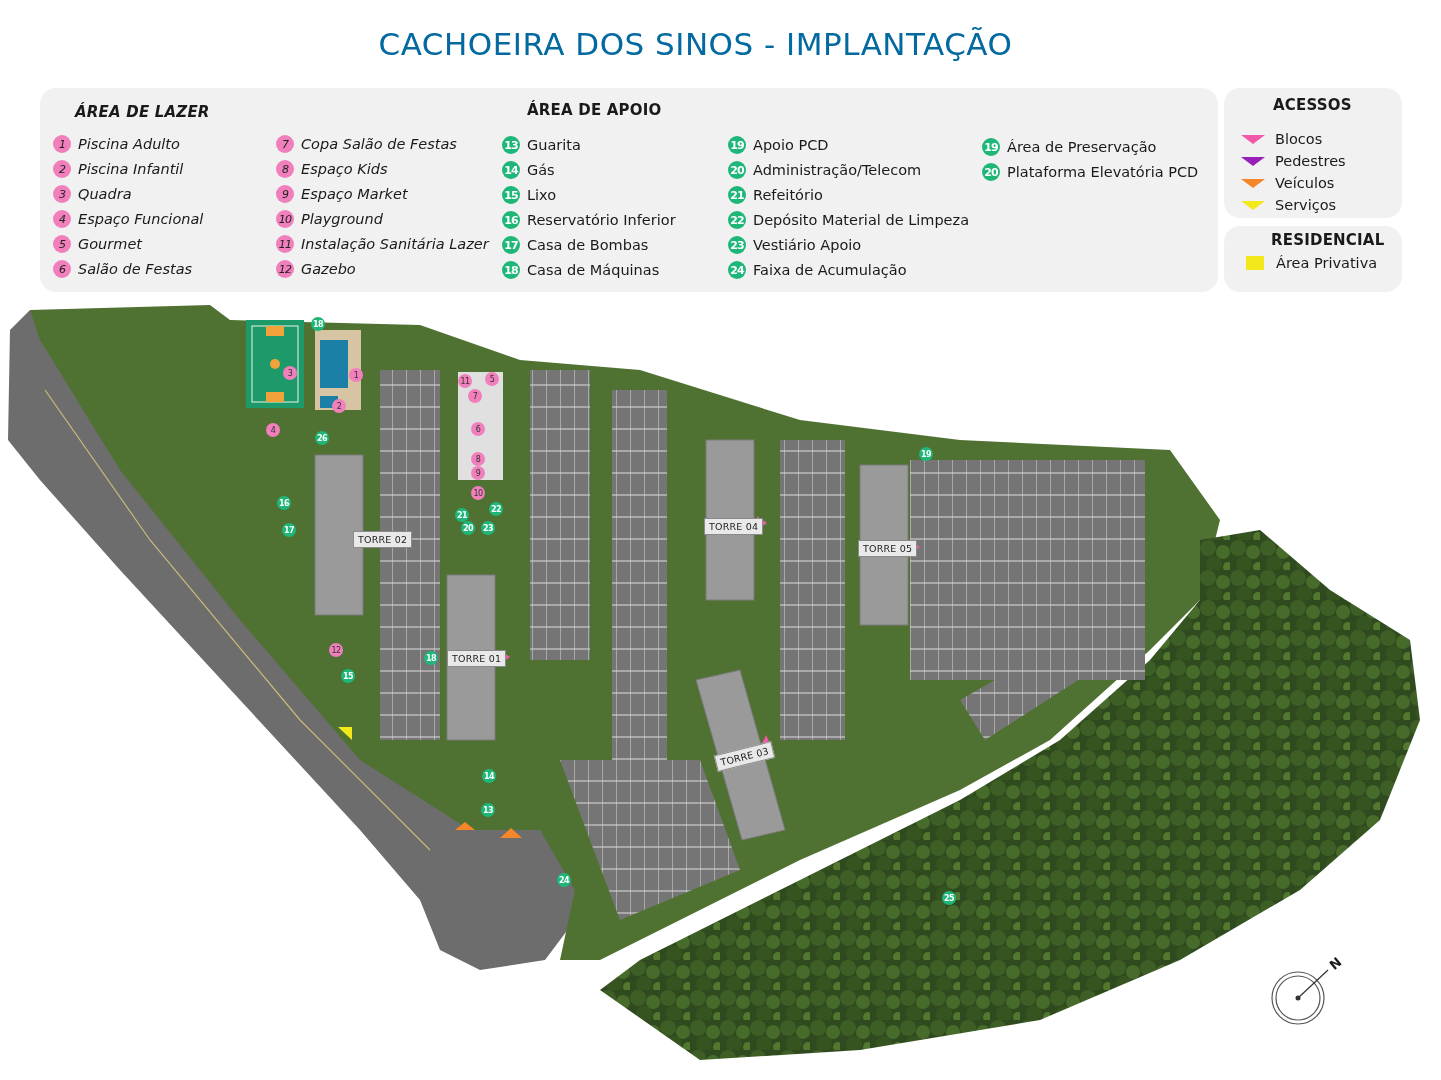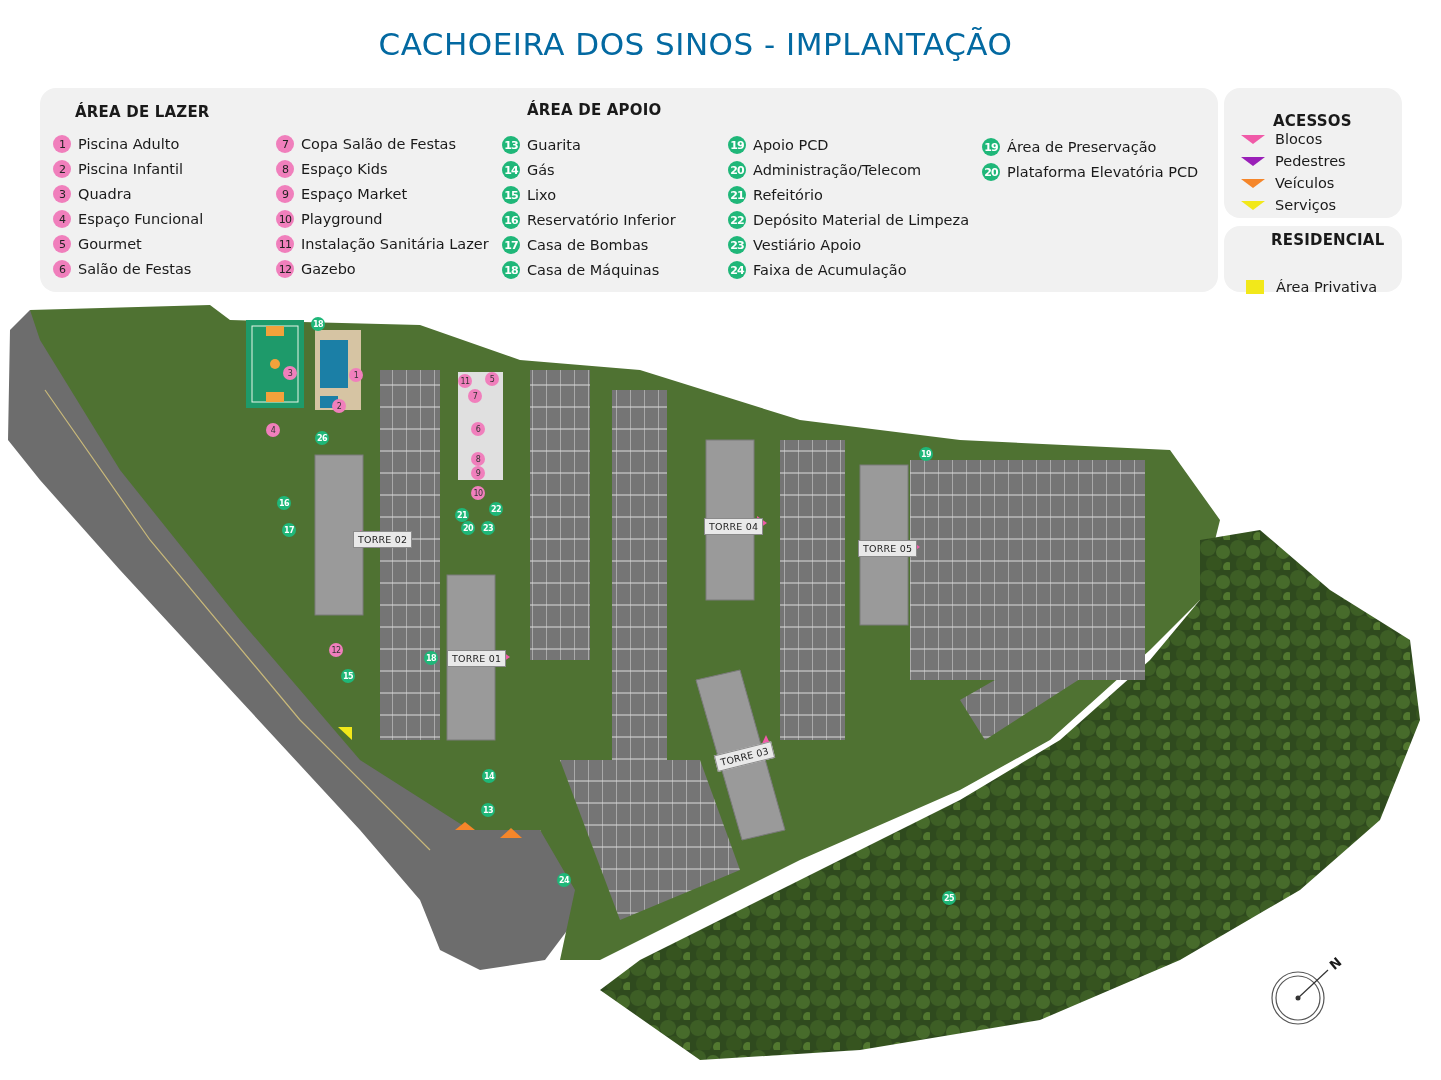--- a/index.html
+++ b/index.html
@@ -29,21 +29,21 @@
   .mk.pink { background: #f07fbc; color: #333; }
   .mk.green { background: #1fb779; color: #fff; font-weight: 700; }
 
   .compass { position: absolute; left: 1270px; top: 962px; width: 56px; height: 56px; }
 </style>
 </head>
 <body>
 
 <div class="title">CACHOEIRA DOS SINOS - IMPLANTAÇÃO</div>
 
-<div class="panel" style="left:40px;top:88px;width:516px;height:204px;">
+<div class="panel" style="left:40px;top:88px;width:516px;height:204px;font-style:italic;">
   <h3 style="left:35px;top:15px;">ÁREA DE LAZER</h3>
   <div class="item" style="left:13px;top:47px;">
       <span class="badge pink">1</span>
       <span>Piscina Adulto</span>
     </div>
   <div class="item" style="left:13px;top:72px;">
       <span class="badge pink">2</span>
       <span>Piscina Infantil</span>
     </div>
   <div class="item" style="left:13px;top:97px;">
@@ -142,42 +142,42 @@
       <span class="badge green">19</span>
       <span>Área de Preservação</span>
     </div>
   <div class="item" style="left:492px;top:75px;">
       <span class="badge green">20</span>
       <span>Plataforma Elevatória PCD</span>
     </div>
 </div>
 
 <div class="panel" style="left:1224px;top:88px;width:178px;height:130px;">
-  <h3 style="left:49px;top:24px;">ACESSOS</h3>
+  <h3 style="left:49px;top:8px;">ACESSOS</h3>
   <div class="item" style="left:17px;top:43px;">
       <span class="tri" style="border-top-color:#f05aa8;"></span>
       <span>Blocos</span>
     </div>
   <div class="item" style="left:17px;top:65px;justify-content:center;">
       <span class="tri" style="border-top-color:#9a1fb8;"></span>
       <span>Pedestres</span>
     </div>
   <div class="item" style="left:17px;top:87px;">
       <span class="tri" style="border-top-color:#f5862a;"></span>
       <span>Veículos</span>
     </div>
   <div class="item" style="left:17px;top:109px;justify-content:center;">
       <span class="tri" style="border-top-color:#f2e81a;"></span>
       <span>Serviços</span>
     </div>
 </div>
 
 <div class="panel" style="left:1224px;top:226px;width:178px;height:66px;">
   <h3 style="left:47px;top:5px;">RESIDENCIAL</h3>
-  <div class="item" style="left:22px;top:53px;">
+  <div class="item" style="left:22px;top:29px;">
       <span class="sq" style="background:#f2e81a;"></span>
       <span>Área Privativa</span>
     </div>
 </div>
 
 <div class="map">
   <svg width="1441" height="784" viewBox="0 296 1441 784" xmlns="http://www.w3.org/2000/svg">
     <defs>
       <pattern id="forest" width="30" height="30" patternUnits="userSpaceOnUse">
         <rect width="30" height="30" fill="#2f4a1e"></rect>

